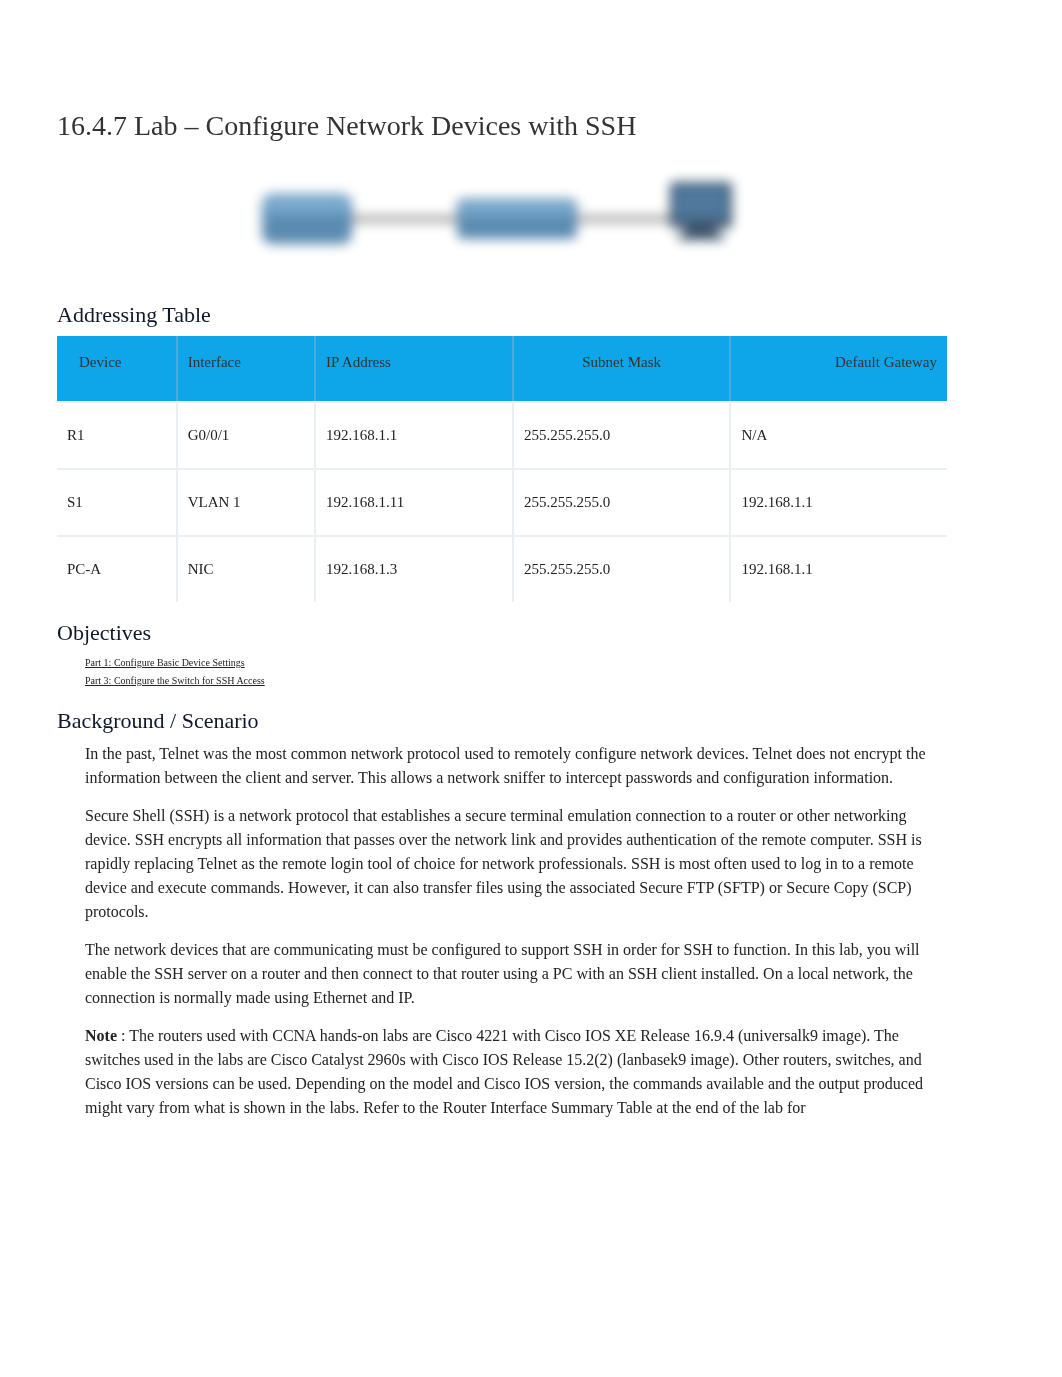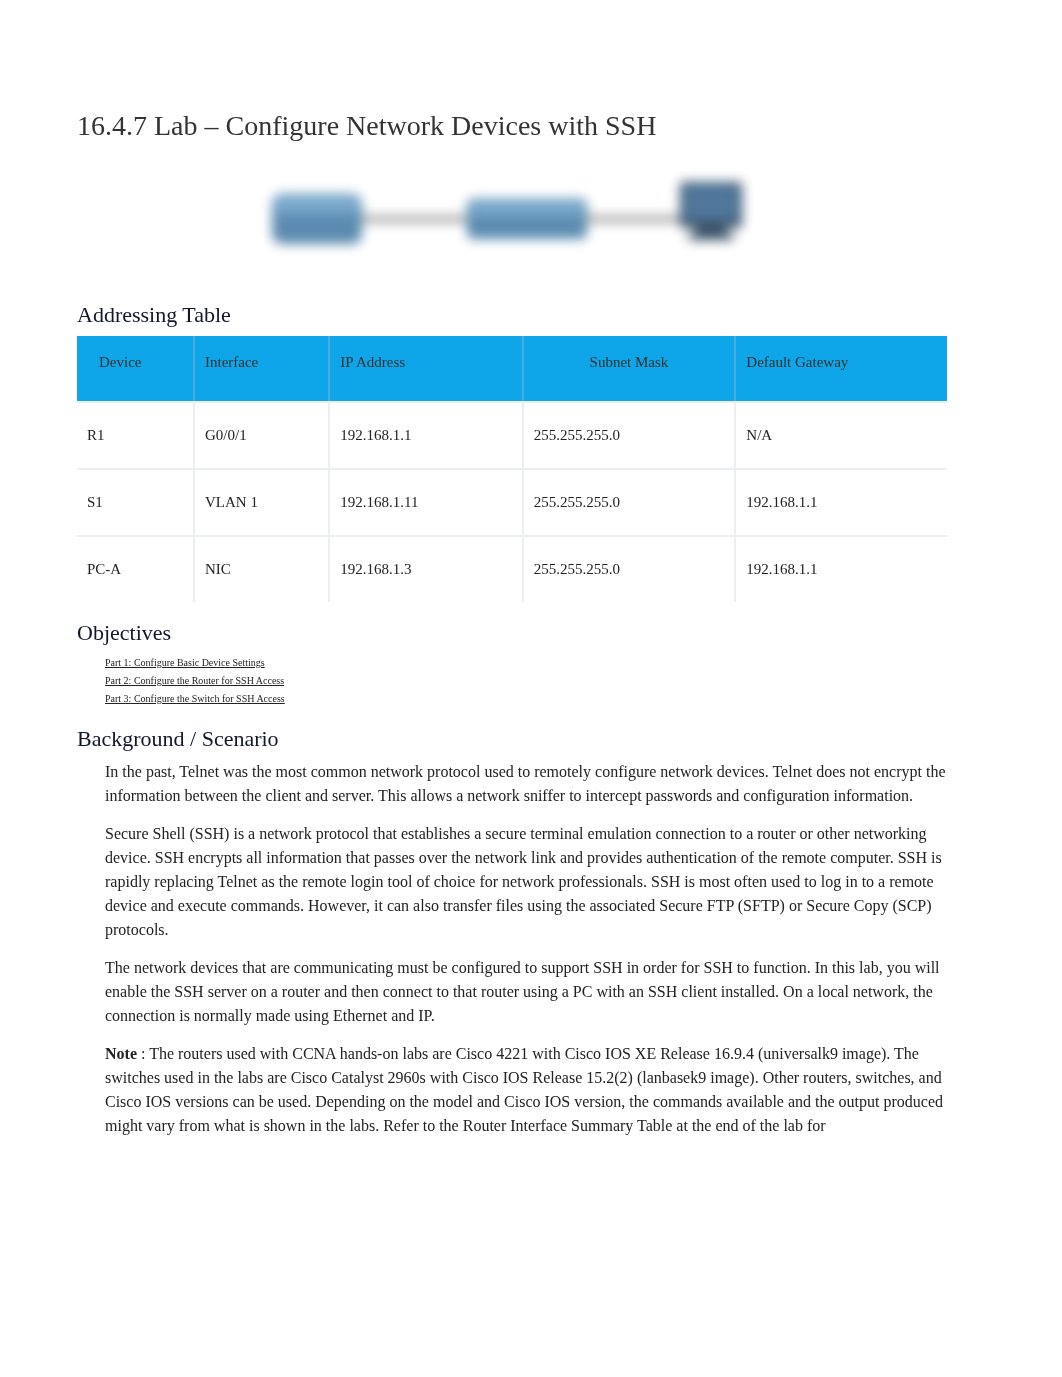--- a/index.html
+++ b/index.html
@@ -5,21 +5,21 @@
   body {
     margin: 0;
     padding: 0;
     font-family: "Times New Roman", Times, serif;
     color: #222;
     background: #fff;
   }
   .page {
     width: 1062px;
     min-height: 1377px;
-    padding: 110px 115px 60px 77px;
+    padding: 110px 115px 60px 57px;
     box-sizing: border-box;
   }
   h1.title {
     font-size: 28px;
     font-weight: 400;
     color: #333;
     margin: 0 0 22px 0;
   }
   .diagram-wrap {
     display: flex;
@@ -122,21 +122,21 @@
         <col class="c-ip">
         <col class="c-mask">
         <col class="c-gw">
     </colgroup>
     <thead>
       <tr>
         <th style="padding-left:22px;">Device</th>
         <th>Interface</th>
         <th style="">IP Address</th>
         <th style="text-align:center;">Subnet Mask</th>
-        <th style="text-align:left;">Default Gateway</th>
+        <th style="text-align:right;">Default Gateway</th>
       </tr>
     </thead>
     <tbody>
       <tr>
         <td>R1</td>
         <td>G0/0/1</td>
         <td>192.168.1.1</td>
         <td>255.255.255.0</td>
         <td>N/A</td>
       </tr>
@@ -154,21 +154,20 @@
         <td>255.255.255.0</td>
         <td>192.168.1.1</td>
       </tr>
     </tbody>
   </table>
 
   <h2 class="section">Objectives</h2>
 
   <ul class="obj">
     <li>Part 1: Configure Basic Device Settings</li>
-    <li>Part 2: Configure the Router for SSH Access</li>
     <li>Part 3: Configure the Switch for SSH Access</li>
   </ul>
 
   <h2 class="section">Background / Scenario</h2>
 
   <p class="para">In the past, Telnet was the most common network protocol used to remotely configure network devices. Telnet does not encrypt the information between the client and server. This allows a network sniffer to intercept passwords and configuration information.</p>
   <p class="para">Secure Shell (SSH) is a network protocol that establishes a secure terminal emulation connection to a router or other networking device. SSH encrypts all information that passes over the network link and provides authentication of the remote computer. SSH is rapidly replacing Telnet as the remote login tool of choice for network professionals. SSH is most often used to log in to a remote device and execute commands. However, it can also transfer files using the associated Secure FTP (SFTP) or Secure Copy (SCP) protocols.</p>
   <p class="para">The network devices that are communicating must be configured to support SSH in order for SSH to function. In this lab, you will enable the SSH server on a router and then connect to that router using a PC with an SSH client installed. On a local network, the connection is normally made using Ethernet and IP.</p>
   <p class="para">
     <span class="note-label">Note</span><span> : The routers used with CCNA hands-on labs are Cisco 4221 with Cisco IOS XE Release 16.9.4 (universalk9 image). The switches used in the labs are Cisco Catalyst 2960s with Cisco IOS Release 15.2(2) (lanbasek9 image). Other routers, switches, and Cisco IOS versions can be used. Depending on the model and Cisco IOS version, the commands available and the output produced might vary from what is shown in the labs. Refer to the Router Interface Summary Table at the end of the lab for</span>

